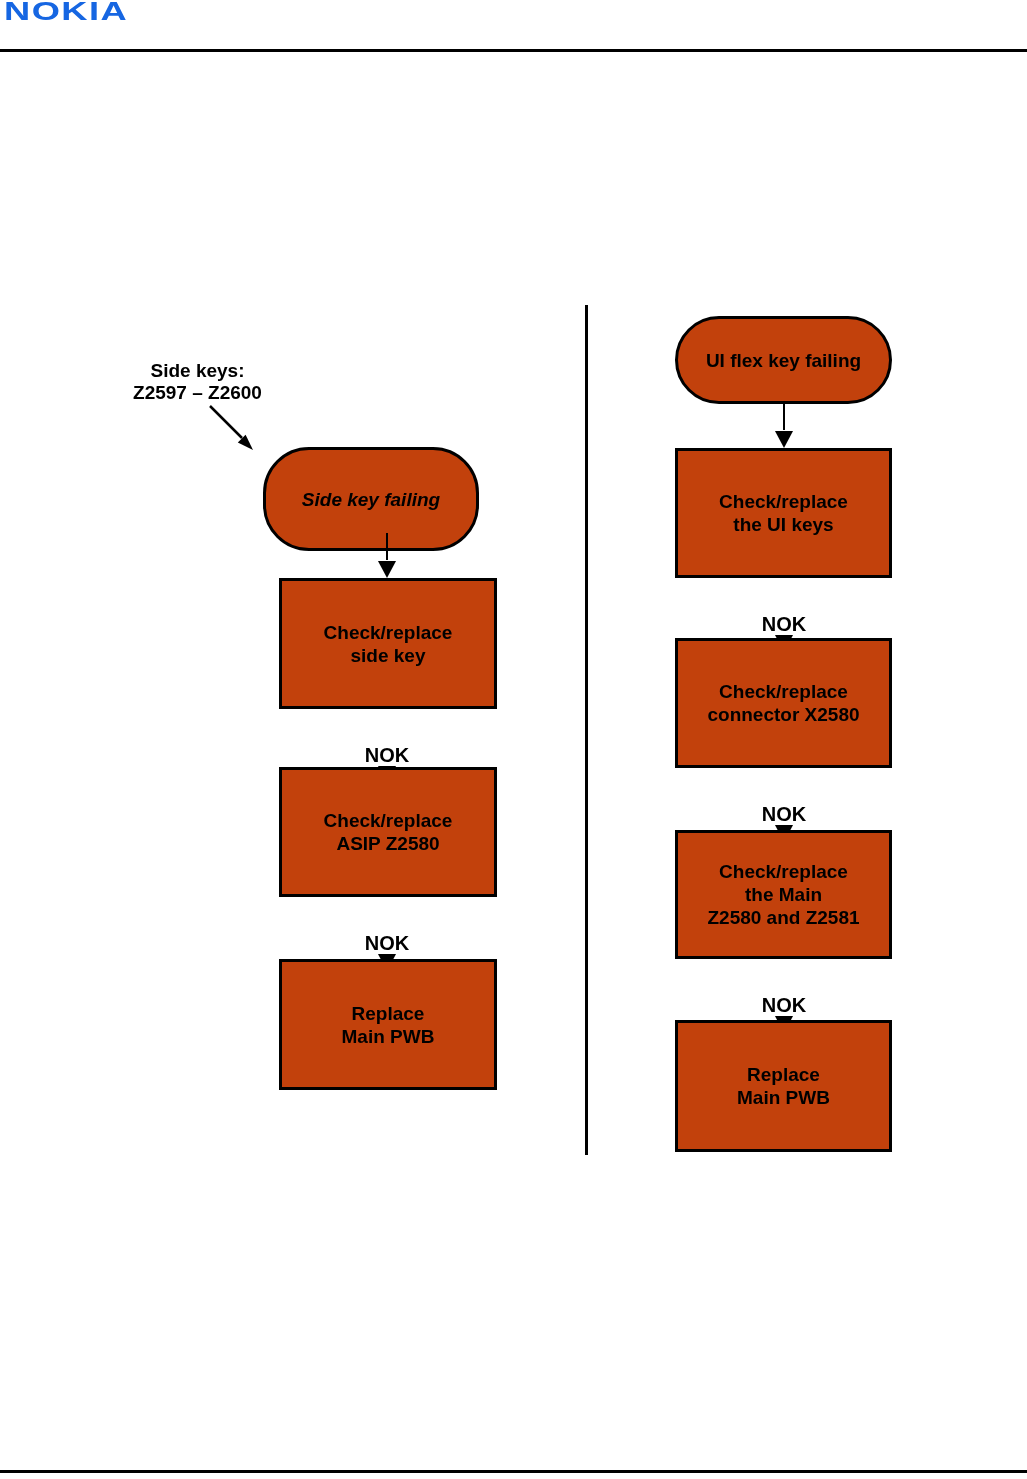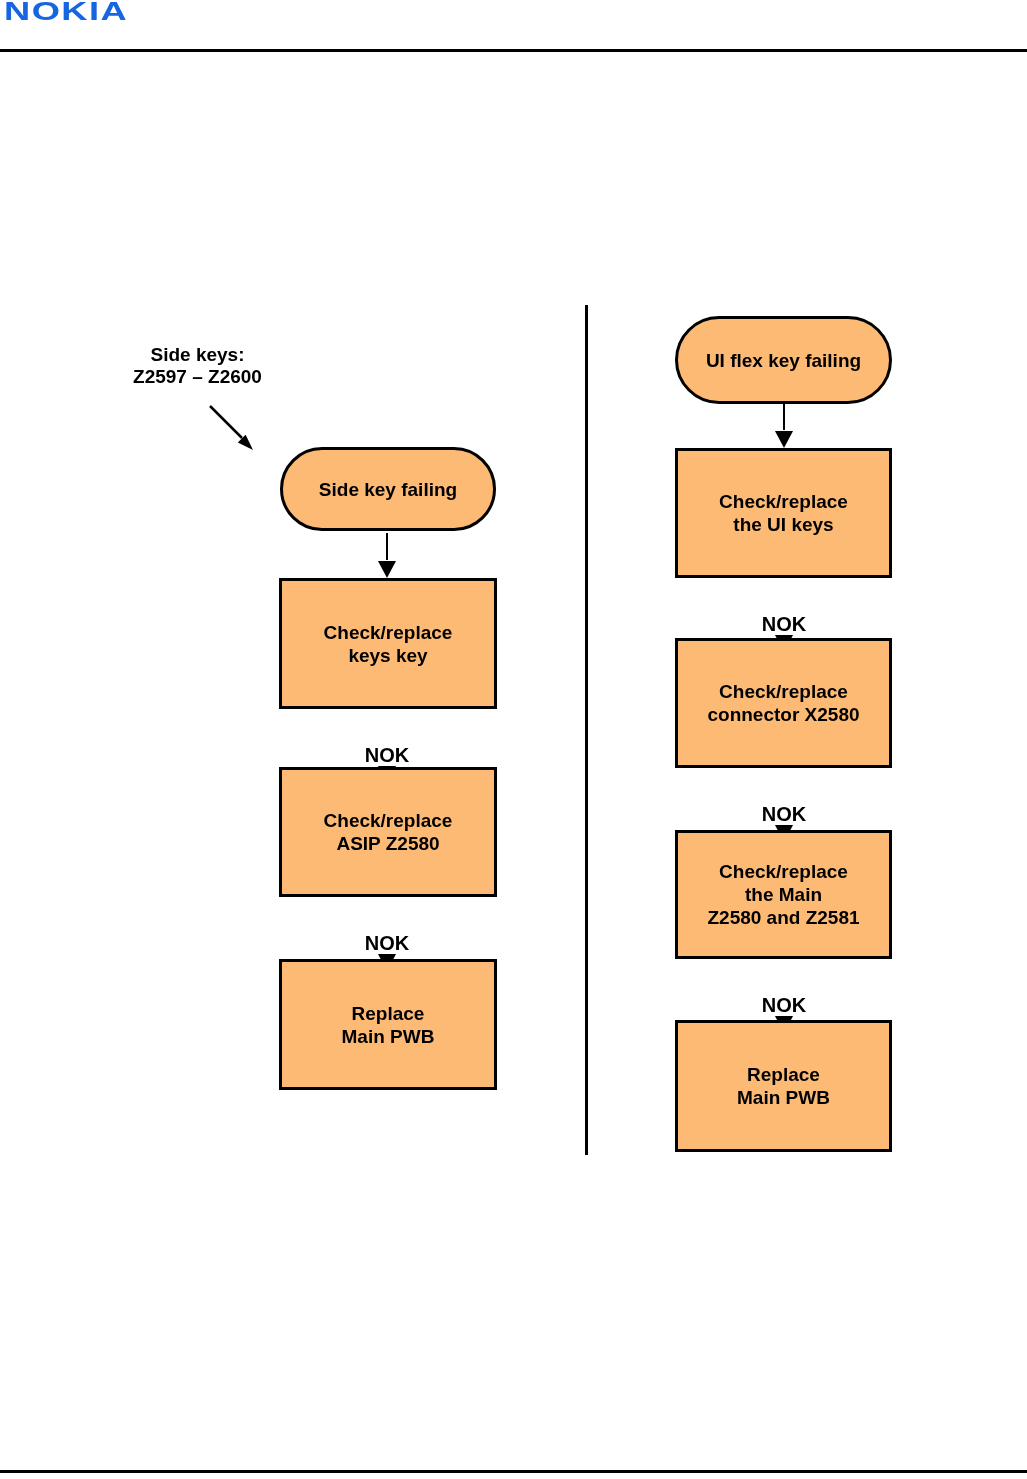--- a/index.html
+++ b/index.html
@@ -37,37 +37,37 @@
     position: absolute;
     left: 585px;
     top: 305px;
     width: 3px;
     height: 850px;
     background: #000000;
   }
   .callout {
     position: absolute;
     left: 110px;
-    top: 344px;
+    top: 360px;
     width: 175px;
     text-align: center;
     font-weight: bold;
     font-size: 19px;
     line-height: 22px;
     white-space: nowrap;
   }
   .callout-arrow {
     position: absolute;
     left: 196px;
     top: 400px;
   }
   .node {
     position: absolute;
     border: 3px solid #000000;
-    background: #fdba74;
+    background: #c2410c;
     display: flex;
     flex-direction: column;
     align-items: center;
     justify-content: center;
     text-align: center;
     font-weight: bold;
     font-size: 19px;
     line-height: 23px;
     box-sizing: border-box;
   }
@@ -107,32 +107,32 @@
 
   <div class="callout">
     <div>Side keys:</div>
     <div>Z2597 – Z2600</div>
   </div>
   <svg class="callout-arrow" width="70" height="60" viewBox="0 0 70 60">
     <line x1="14" y1="6" x2="46" y2="38" stroke="#000000" stroke-width="2.5"></line>
     <polygon points="57,50 41.8,42.6 49.6,34.8" fill="#000000"></polygon>
   </svg>
 
-  <div class="node terminator" style="left:280px; top:447px; width:216px; height:84px;">
+  <div class="node terminator" style="left:263px; top:447px; width:216px; height:104px;font-style:italic;">
     <div>Side key failing</div>
   </div>
 
   <div class="conn" style="left:352px; top:533px; height:45px;">
     <div class="cline" style="height:27px;"></div>
     <div class="arrow-down"></div>
   </div>
 
   <div class="node" style="left:279px; top:578px; width:218px; height:131px;">
     <div>Check/replace</div>
-    <div>keys key</div>
+    <div>side key</div>
   </div>
 
   <div class="conn" style="left:352px; top:709px; height:58px;">
     <div class="cline" style="height:16px;"></div>
     <div class="nok">NOK</div>
     <div class="arrow-down"></div>
   </div>
 
   <div class="node" style="left:279px; top:767px; width:218px; height:130px;">
     <div>Check/replace</div>

